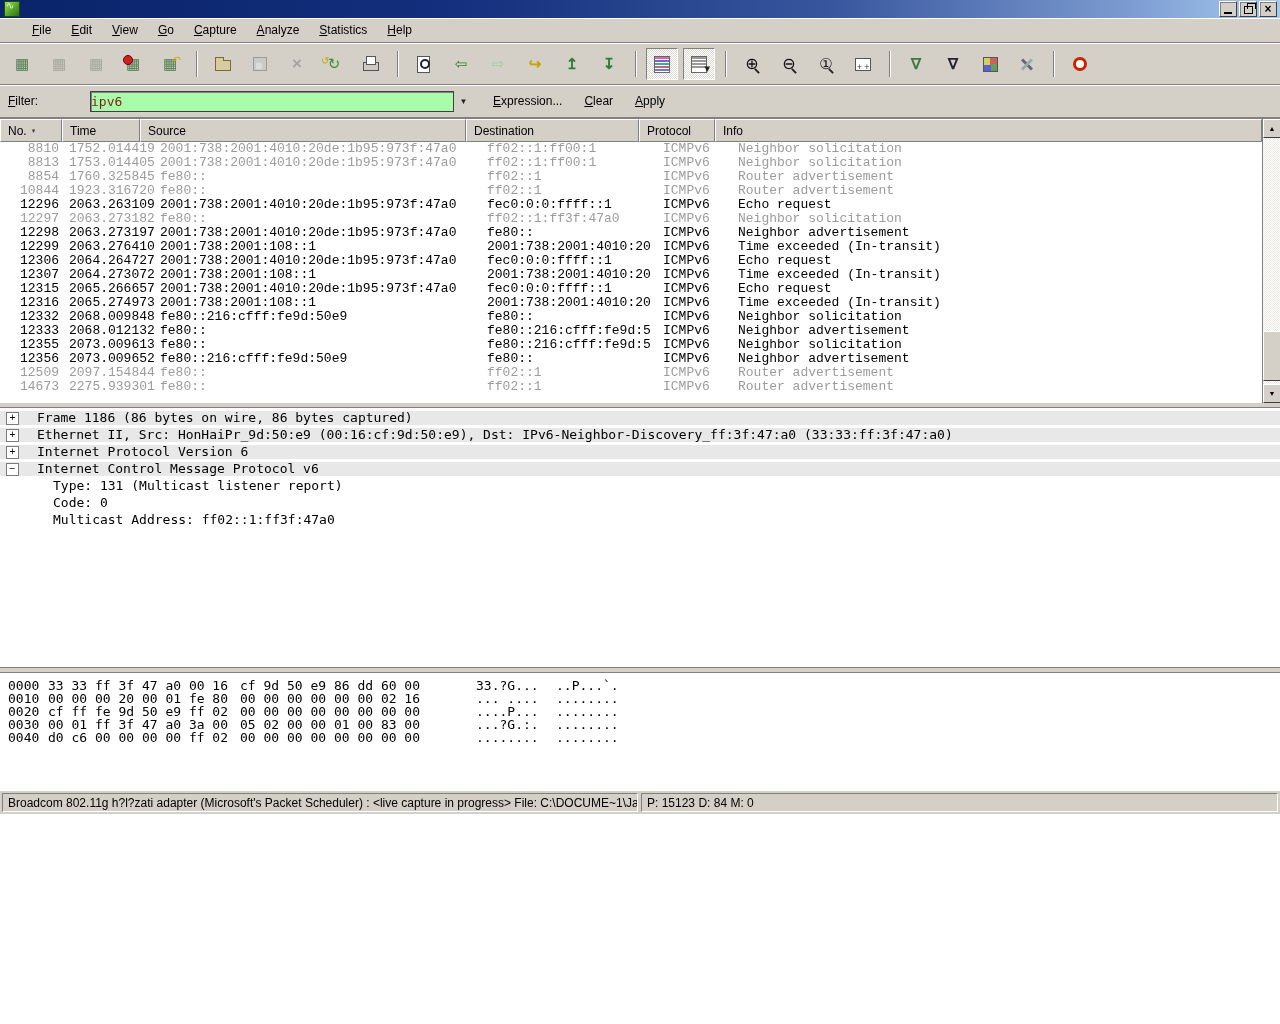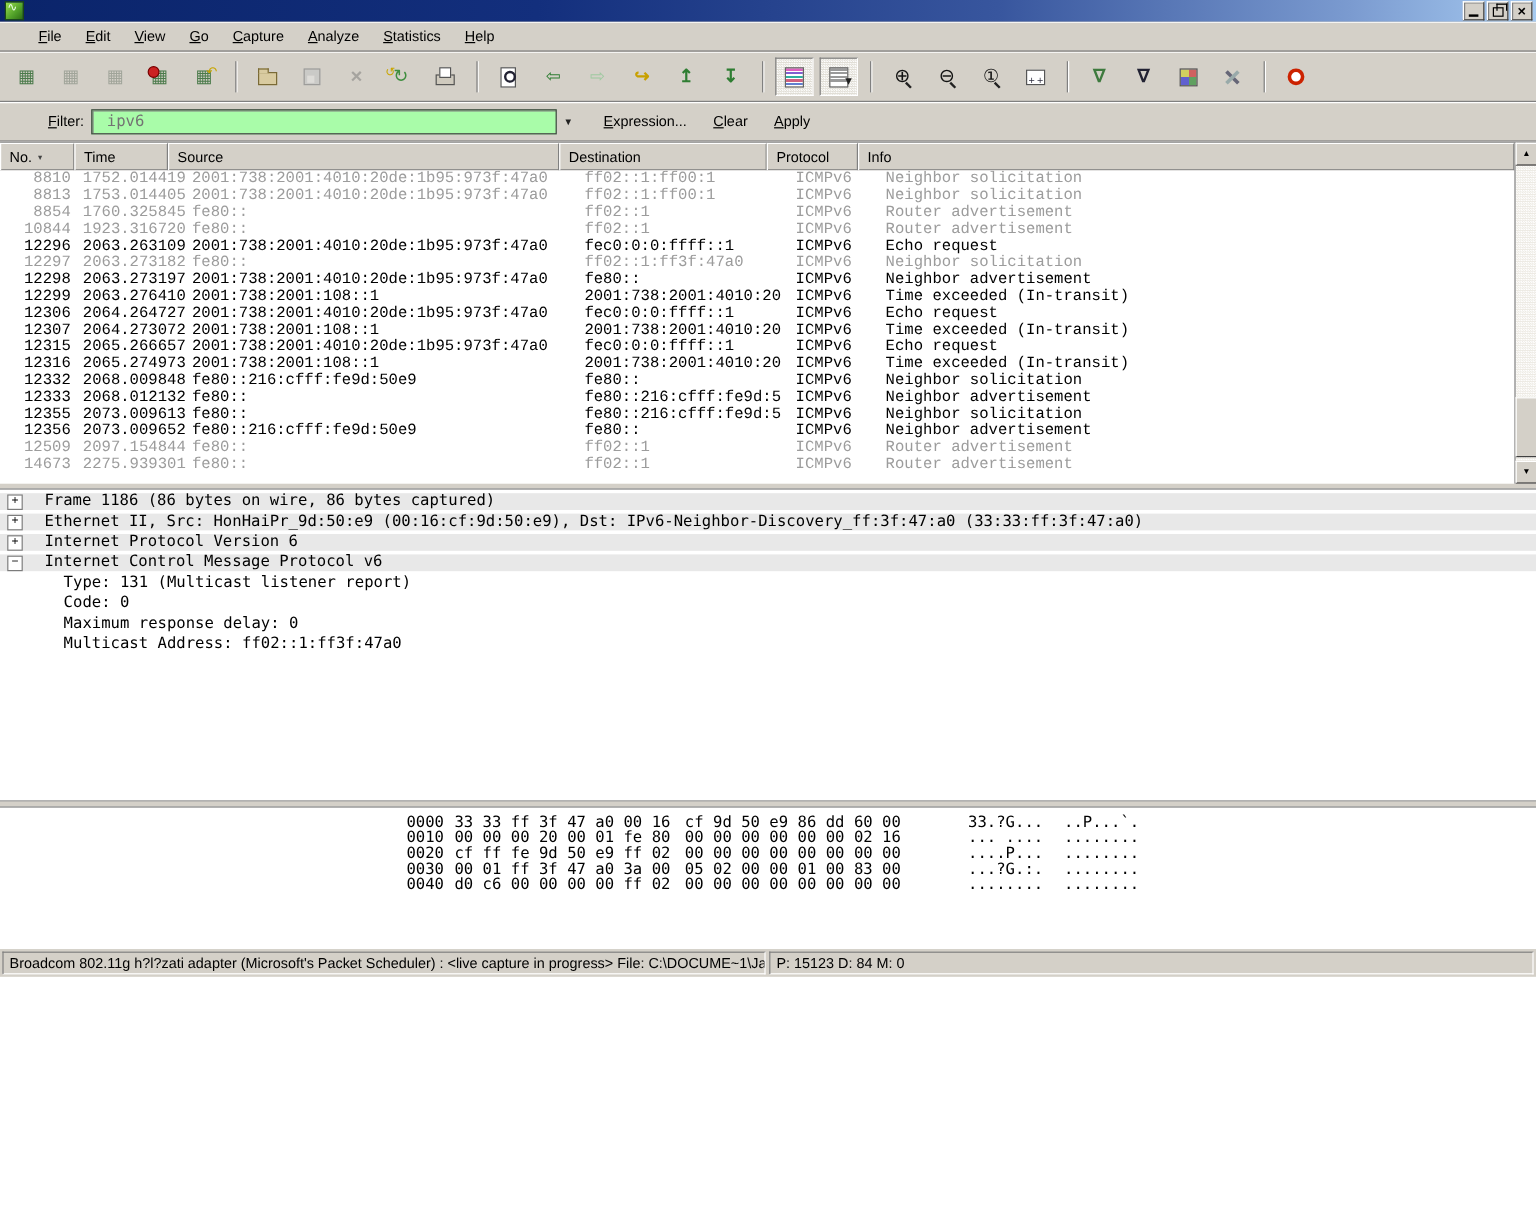--- a/index.html
+++ b/index.html
@@ -58,22 +58,22 @@
   .ic-resize-columns::after{content:"++";position:absolute;left:4px;top:3px;font-size:9px;color:#334;letter-spacing:2px;}
   .ic-capture-filters::before{content:"∇";color:#3e7a3e;font-weight:bold;}
   .ic-display-filters::before{content:"∇";color:#223;font-weight:bold;}
   .ic-coloring-rules::before{content:"";position:absolute;left:3px;top:3px;width:13px;height:13px;border:1px solid #555;background:conic-gradient(#d06060 0 25%,#60a060 0 50%,#6060d0 0 75%,#d0d060 0);}
   .ic-preferences::before{content:"";position:absolute;left:3px;top:9px;width:14px;height:3px;background:#667;transform:rotate(45deg);}
   .ic-preferences::after{content:"";position:absolute;left:3px;top:9px;width:14px;height:3px;background:#9aa;transform:rotate(-45deg);}
   .ic-help::before{content:"";position:absolute;left:3px;top:3px;width:8px;height:8px;border:3px solid #cc2200;border-radius:50%;background:#fff;}
 
   
   .filterbar{height:32px;display:flex;align-items:center;padding-left:8px;font-size:12px;border-bottom:1px solid #808080;box-shadow:0 1px 0 #ffffff inset;}
-  .filter-label{margin-right:6px;margin-left:32px;}
-  .filter-input{width:362px;height:17px;background:#a9fca9;border:1px solid #404040;box-shadow:1px 1px 0 #808080 inset;font-family:"DejaVu Sans Mono",monospace;font-size:13px;padding:1px 12px;color:#737373;}
+  .filter-label{margin-right:6px;}
+  .filter-input{width:362px;height:17px;background:#a9fca9;border:1px solid #404040;box-shadow:1px 1px 0 #808080 inset;font-family:"DejaVu Sans Mono",monospace;font-size:13px;padding:1px 0;color:#7f1d1d;margin-left:46px;}
   .drop-btn{width:15px;height:21px;display:flex;align-items:center;justify-content:center;font-size:8px;color:#222;margin-left:2px;}
   .flt-btn{margin-left:22px;color:#000;}
   .flt-btn:first-of-type{margin-left:28px;}
 
   
   .list-pane{height:284px;display:flex;background:#ffffff;border-top:1px solid #808080;position:relative;}
   .list-main{flex:1;display:flex;flex-direction:column;overflow:hidden;}
   .list-header{display:flex;height:23px;flex:none;background:#d4d0c8;}
   .hcell{border:1px solid;border-color:#ffffff #808080 #808080 #ffffff;background:#d4d0c8;font-size:12px;padding:4px 0 0 7px;box-sizing:border-box;white-space:nowrap;overflow:hidden;}
   .sort-ind{font-size:7px;color:#444;margin-left:5px;vertical-align:2px;}
@@ -101,21 +101,21 @@
   .details-pane{height:256px;background:#ffffff;border-top:1px solid #808080;border-bottom:1px solid #808080;font-family:"DejaVu Sans Mono",monospace;font-size:13px;padding-top:3px;overflow:hidden;}
   .drow{height:14px;line-height:14px;margin-bottom:3px;white-space:nowrap;display:flex;align-items:center;}
   .drow.band{background:#e8e8e8;}
   .exp{width:11px;height:11px;flex:none;border:1px solid #7c7c7c;background:#fff;margin:0 6px 0 6px;font-size:10px;line-height:9px;text-align:center;color:#000;font-family:"Liberation Sans",sans-serif;}
   .dtext{padding-left:0;}
   .drow.child .dtext{padding-left:37px;margin-left:16px;}
   .drow.band .dtext{padding-left:12px;}
 
   
   .hex-pane{height:112px;background:#ffffff;border-top:1px solid #808080;font-family:"DejaVu Sans Mono",monospace;font-size:13px;padding:6px 0 0 8px;overflow:hidden;}
-  .hrow{height:13px;line-height:13px;white-space:pre;display:flex;justify-content:center;}
+  .hrow{height:13px;line-height:13px;white-space:pre;display:flex;}
   .hrow span{flex:none;}
   .h-off{width:40px;}
   .h-b1{width:192px;}
   .h-b2{width:212px;}
   .h-a1{width:80px;margin-left:24px;}
   .h-a2{}
 
   
   .statusbar{height:23px;display:flex;align-items:stretch;padding:2px 2px;box-sizing:border-box;gap:3px;background:#d4d0c8;}
   .sseg{border:1px solid;border-color:#808080 #ffffff #ffffff #808080;font-size:12px;padding:2px 5px 0 5px;white-space:nowrap;overflow:hidden;box-sizing:border-box;}
@@ -441,23 +441,20 @@
         <span class="exp">−</span>
         <span class="dtext">Internet Control Message Protocol v6</span>
       </div>
       <div class="drow child">
         <span class="dtext">Type: 131 (Multicast listener report)</span>
       </div>
       <div class="drow child">
         <span class="dtext">Code: 0</span>
       </div>
       <div class="drow child">
-        <span class="dtext">Maximum response delay: 0</span>
-      </div>
-      <div class="drow child">
         <span class="dtext">Multicast Address: ff02::1:ff3f:47a0</span>
       </div>
     </div>
 
   <div class="splitter"></div>
 
   <div class="hex-pane">
       <div class="hrow"><span class="h-off">0000</span><span class="h-b1">33 33 ff 3f 47 a0 00 16</span><span class="h-b2">cf 9d 50 e9 86 dd 60 00</span><span class="h-a1">33.?G...</span><span class="h-a2">..P...`.</span></div>
       <div class="hrow"><span class="h-off">0010</span><span class="h-b1">00 00 00 20 00 01 fe 80</span><span class="h-b2">00 00 00 00 00 00 02 16</span><span class="h-a1">... ....</span><span class="h-a2">........</span></div>
       <div class="hrow"><span class="h-off">0020</span><span class="h-b1">cf ff fe 9d 50 e9 ff 02</span><span class="h-b2">00 00 00 00 00 00 00 00</span><span class="h-a1">....P...</span><span class="h-a2">........</span></div>

